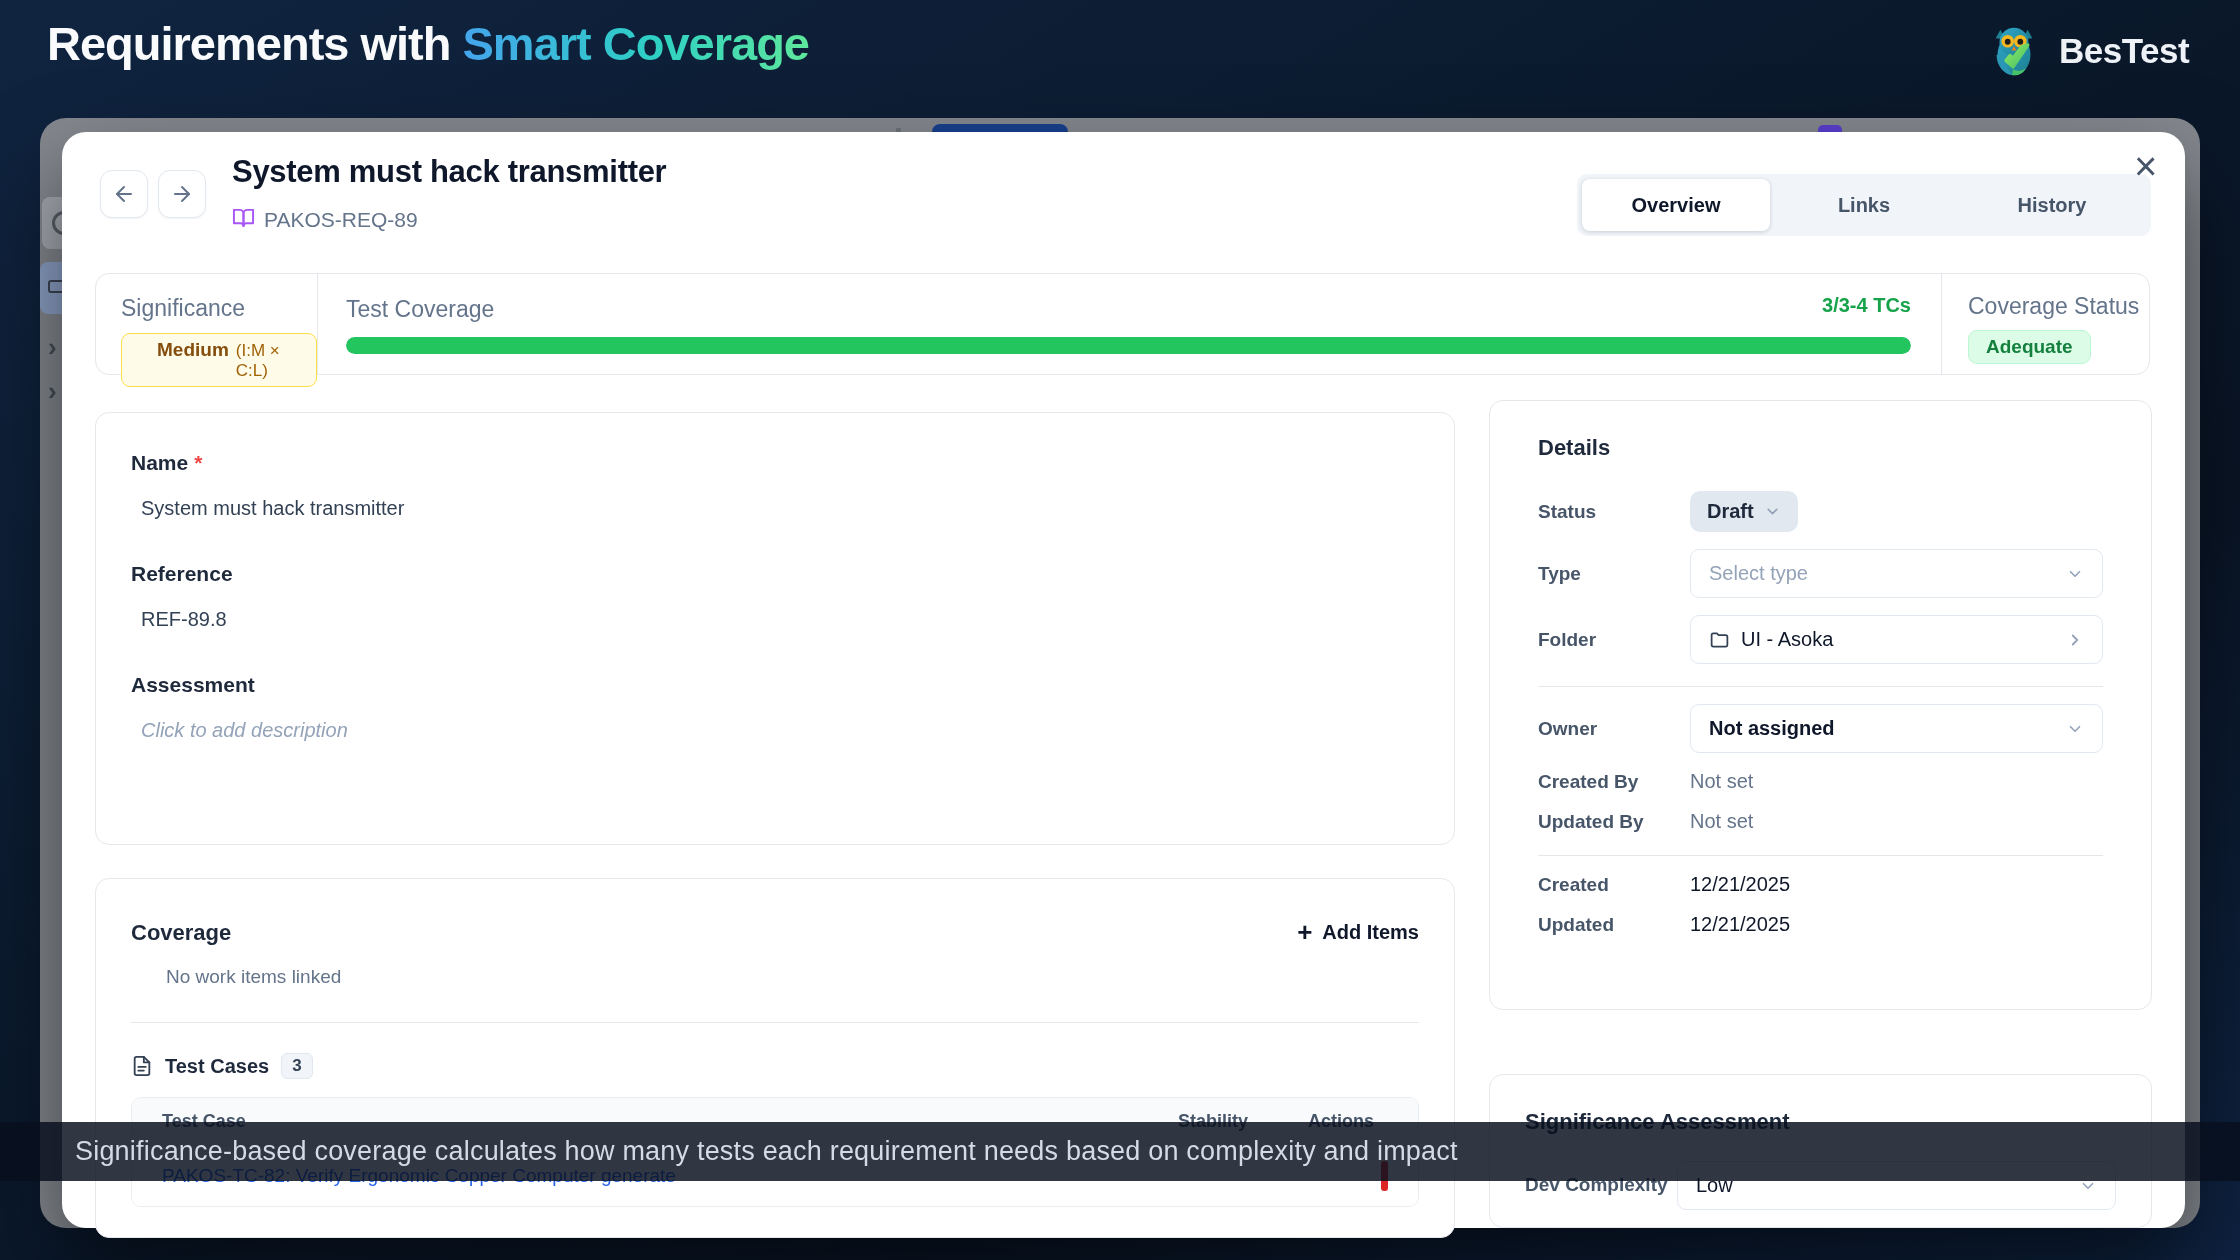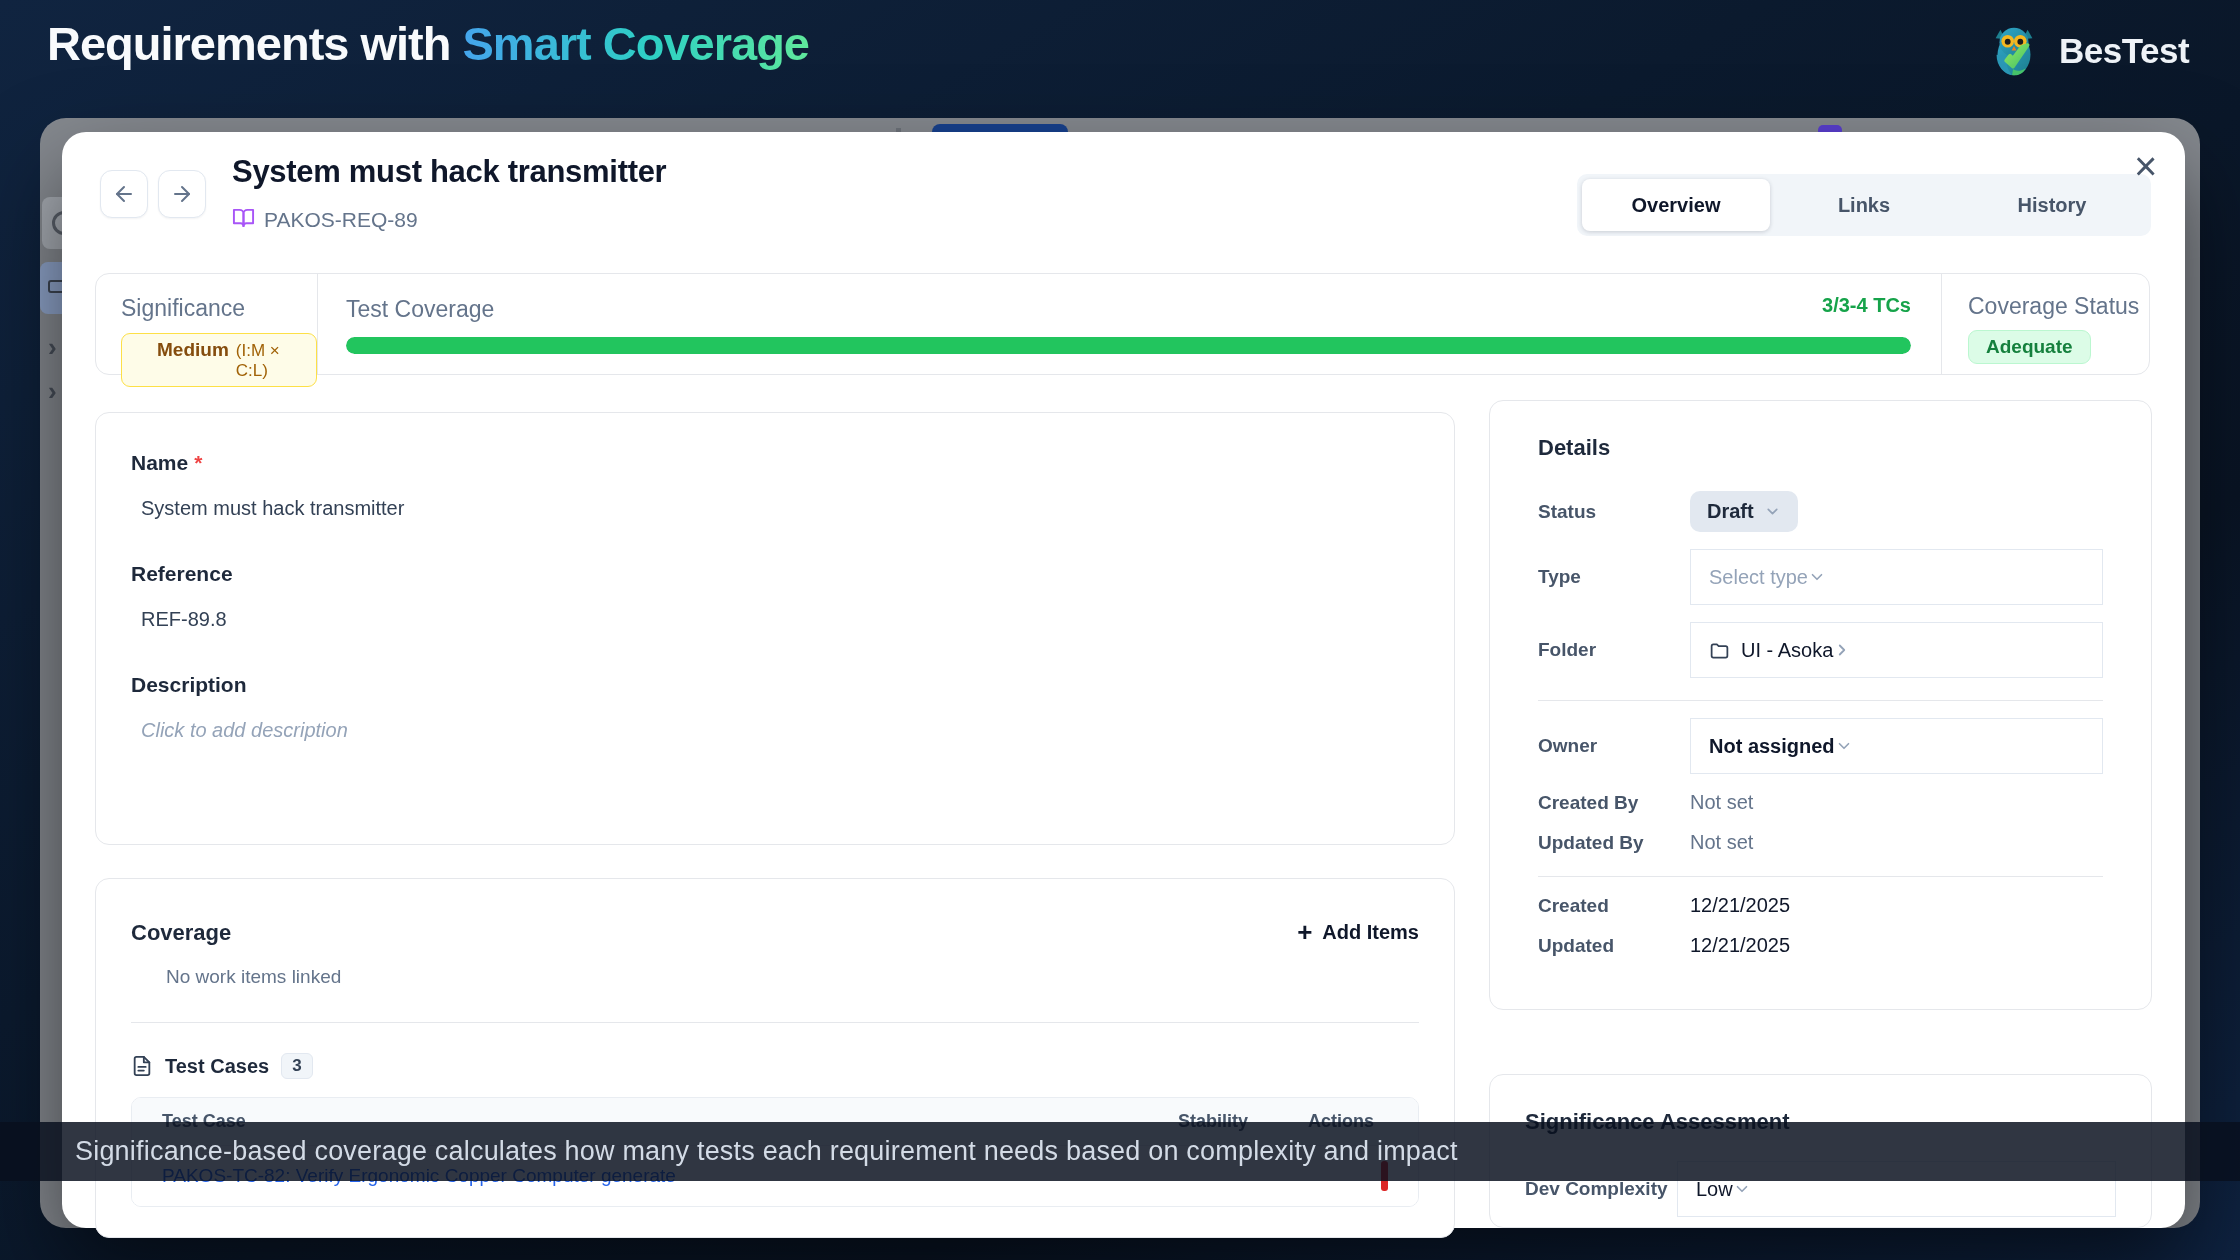--- a/index.html
+++ b/index.html
@@ -70,21 +70,21 @@
   .fld-value { font-size:20px; color:#334155; margin:22px 0 42px 10px; }
   .fld-placeholder { font-size:20px; font-style:italic; color:#94a3b8; margin:22px 0 0 10px; cursor:text; }
 
   .card-details { left:1427px; top:268px; width:663px; height:610px; padding:34px 48px; }
   .card-h { font-size:22px; font-weight:800; color:#1e293b; }
   .drow { display:grid; grid-template-columns:152px 1fr; align-items:center; margin-top:17px; }
   .dlabel { font-size:19px; font-weight:700; color:#475569; }
   .dtext  { font-size:20px; color:#64748b; }
   .dval   { font-size:20px; color:#0f172a; }
   .pill { display:inline-flex; align-items:center; gap:10px; padding:9px 17px; background:#e2e8f0; border-radius:10px; font-size:20px; font-weight:800; color:#1e293b; width:auto; justify-self:start; cursor:pointer; }
-  .select { display:flex; align-items:center; justify-content:flex-start; border:1px solid #e2e8f0; border-radius:0; height:56px; padding:0 18px; cursor:pointer; background:#fff; }
+  .select { display:flex; align-items:center; justify-content:space-between; border:1px solid #e2e8f0; border-radius:9px; height:49px; padding:0 18px; cursor:pointer; background:#fff; }
   .select .ph { font-size:20px; color:#94a3b8; }
   .select .val { font-size:20px; color:#0f172a; display:flex; align-items:center; gap:11px; }
   .select .val.bold { font-weight:800; }
   .hr { border-top:1px solid #e5e7eb; margin:22px 0 6px 0; }
   .chev svg { stroke:#94a3b8; display:block; }
   .dark-ic svg { stroke:#334155; display:block; }
 
   .card-coverage { left:33px; top:746px; width:1360px; height:360px; padding:38px 35px; overflow:hidden; }
   .cov-head { display:flex; align-items:center; justify-content:space-between; }
   .add-items { display:flex; align-items:center; gap:10px; font-size:20px; font-weight:800; color:#0f172a; cursor:pointer; }
@@ -212,21 +212,21 @@
       <div class="mini-label">Coverage Status</div>
       <div class="status-badge">Adequate</div>
     </div>
   </div>
 
   <div class="card card-name">
     <div class="fld-label"><span>Name</span><span class="req-star">*</span></div>
     <div class="fld-value">System must hack transmitter</div>
     <div class="fld-label">Reference</div>
     <div class="fld-value">REF-89.8</div>
-    <div class="fld-label">Description</div>
+    <div class="fld-label">Assessment</div>
     <div class="fld-placeholder">Click to add description</div>
   </div>
 
   <div class="card card-details">
     <div class="card-h">Details</div>
 
     <div class="drow" style="margin-top:30px;">
       <div class="dlabel">Status</div>
       <div class="pill">
         <span>Draft</span>

